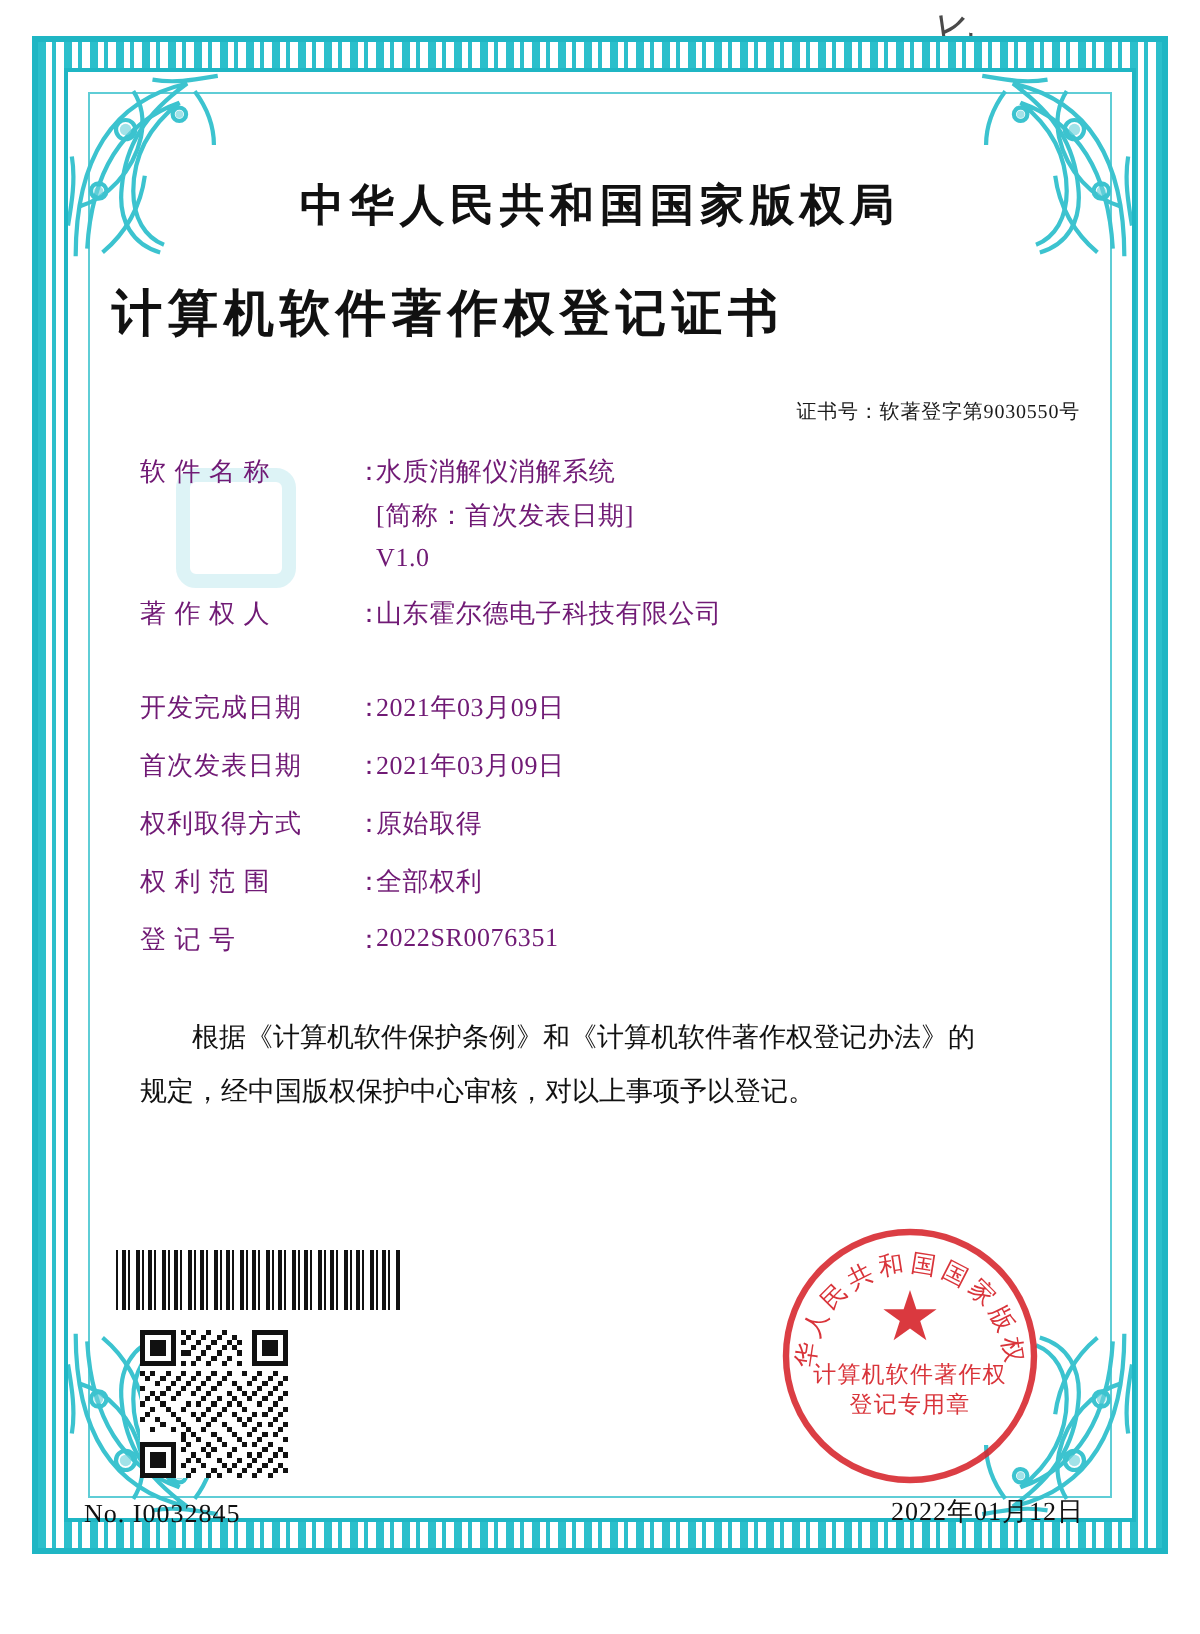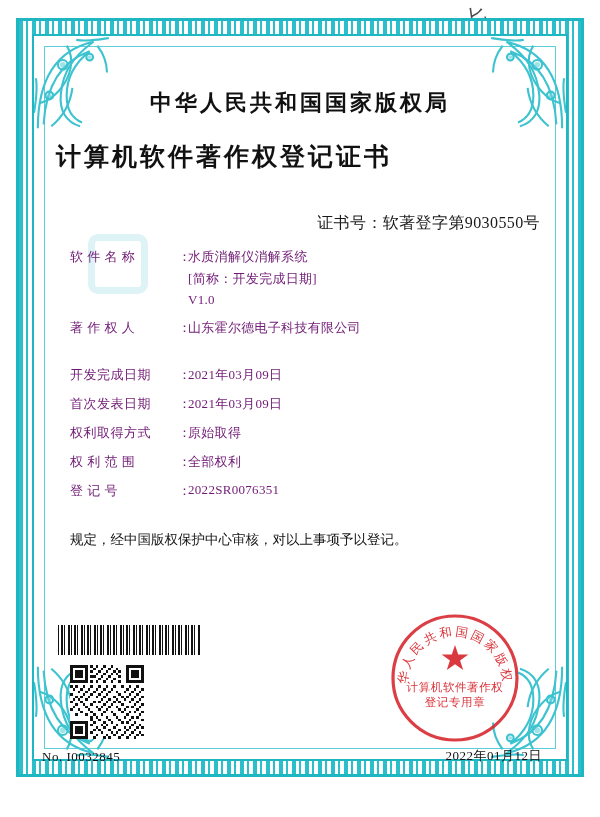--- a/index.html
+++ b/index.html
@@ -91,23 +91,23 @@
   .title-sub {
     font-size: 25px;
     letter-spacing: 3px;
     color: #111111;
     margin-top: 22px;
     font-weight: bold;
   }
 
   .cert-no {
     text-align: right;
-    font-size: 16px;
+    font-size: 10px;
     color: #1a1a1a;
-    margin-top: 40px;
+    margin-top: 26px;
     padding-right: 4px;
     letter-spacing: 0.4px;
   }
 
   .fields {
     margin-top: 14px;
     padding-left: 14px;
   }
   .field-row {
     display: flex;
@@ -331,21 +331,21 @@
       <span>证书号：</span><span>软著登字第9030550号</span>
     </div>
 
     <div class="fields">
 
       <div class="field-row">
         <span class="field-label">软 件 名 称</span>
         <span class="field-colon">：</span>
         <span class="field-value">
           <span>水质消解仪消解系统</span>
-          <span class="sub">[简称：开发完成日期]</span>
+          <span class="sub">[简称：首次发表日期]</span>
           <span class="sub">V1.0</span>
         </span>
       </div>
 
       <div class="field-row">
         <span class="field-label">著 作 权 人</span>
         <span class="field-colon">：</span>
         <span class="field-value">山东霍尔德电子科技有限公司</span>
       </div>
 
@@ -377,20 +377,21 @@
 
       <div class="field-row">
         <span class="field-label">登 记 号</span>
         <span class="field-colon">：</span>
         <span class="field-value">2022SR0076351</span>
       </div>
 
     </div>
 
     <div class="body-text">
+      <span class="indent">根据《计算机软件保护条例》和《计算机软件著作权登记办法》的</span>
       <span>规定，经中国版权保护中心审核，对以上事项予以登记。</span>
     </div>
 
   </div>
 
   <div class="codes">
     <div class="barcode"></div>
     <div class="qrcode">
       <svg width="74" height="74" viewBox="0 0 29 29" shape-rendering="crispEdges">
         <rect width="29" height="29" fill="#ffffff"></rect>

